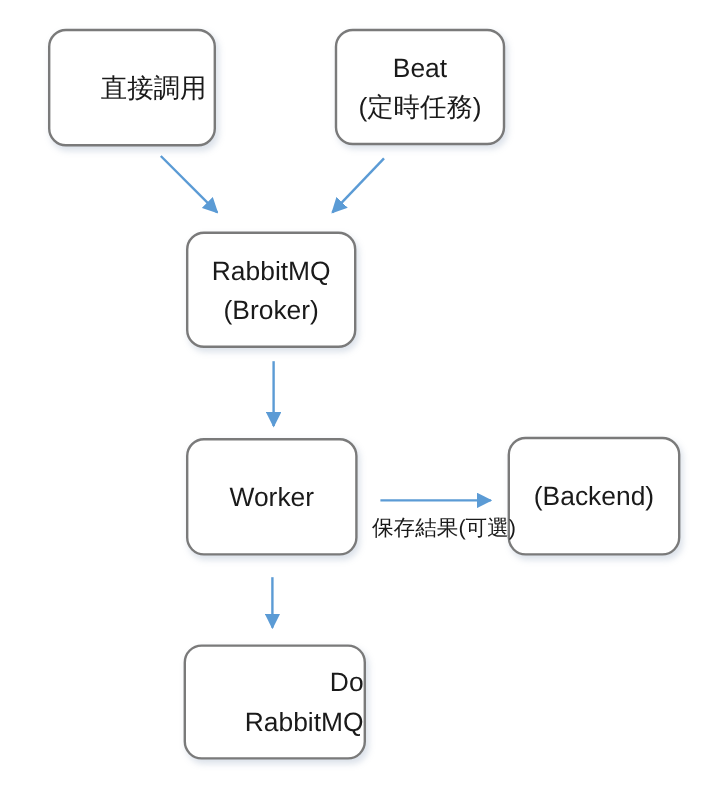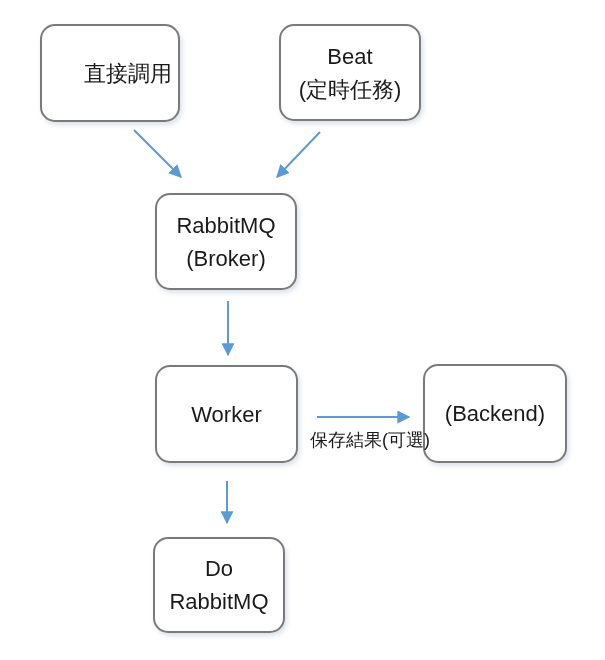--- a/index.html
+++ b/index.html
@@ -27,21 +27,21 @@
     color:#1a1a1a;
     font-size:22px;
     line-height:1.5;
   }
   .node span{display:block;white-space:nowrap;}
   #node-direct-call{left:40px;top:24px;width:140px;height:98px;padding-left:36px;}
   #node-beat{left:279px;top:24px;width:142px;height:97px;}
   #node-rabbitmq{left:155px;top:193px;width:142px;height:97px;}
   #node-worker{left:155px;top:365px;width:143px;height:98px;}
   #node-redis{left:423px;top:364px;width:144px;height:99px;}
-  #node-do-something{left:153px;top:537px;width:132px;height:96px;}
+  #node-do-something{left:153px;top:537px;width:152px;height:96px;align-items:flex-end;}
   .edge-label{
     position:absolute;
     left:299px;top:428px;
     font-size:18px;
     color:#1a1a1a;
     white-space:nowrap;
     margin-left:11px;
   }
 </style>
 </head>

